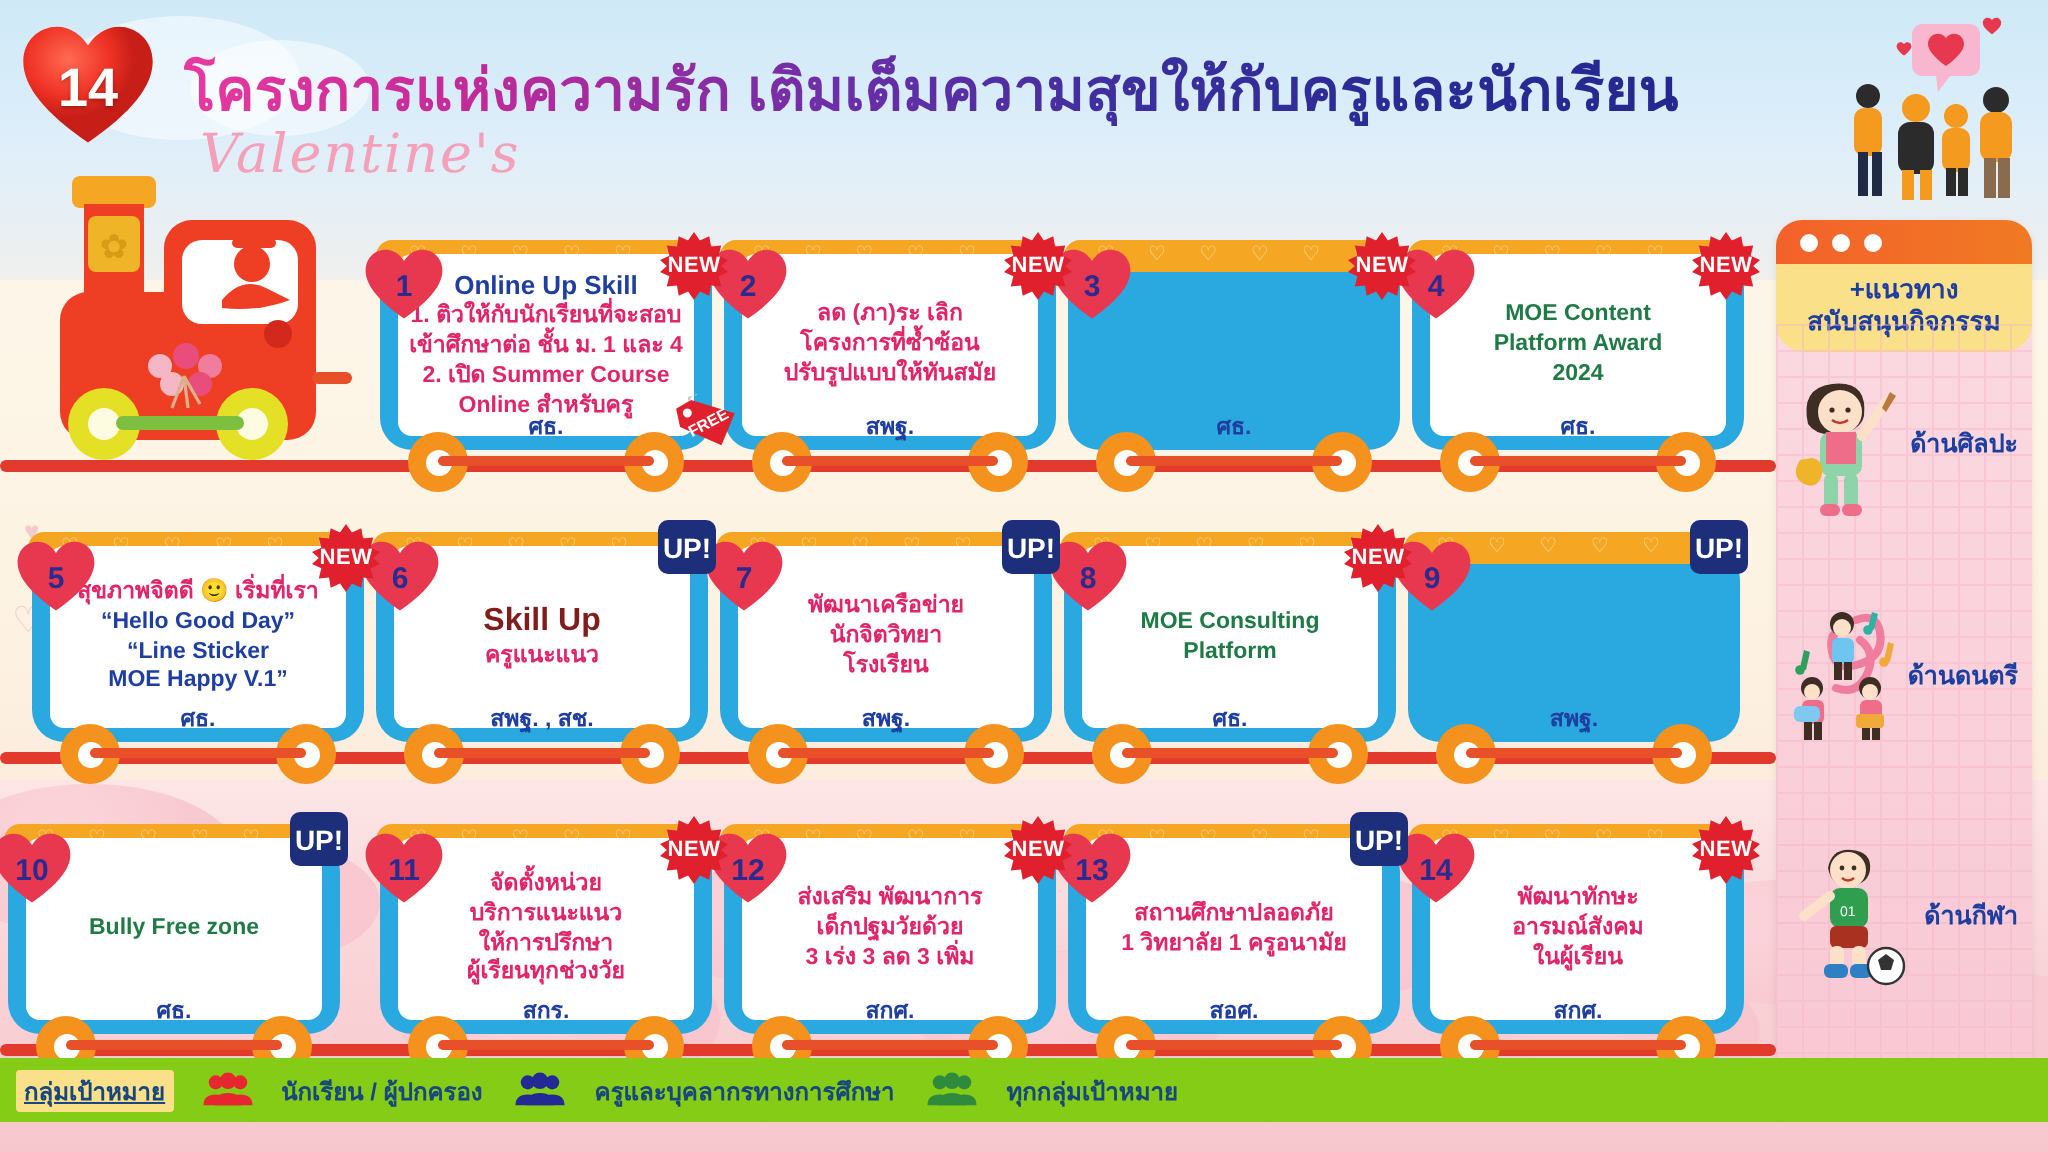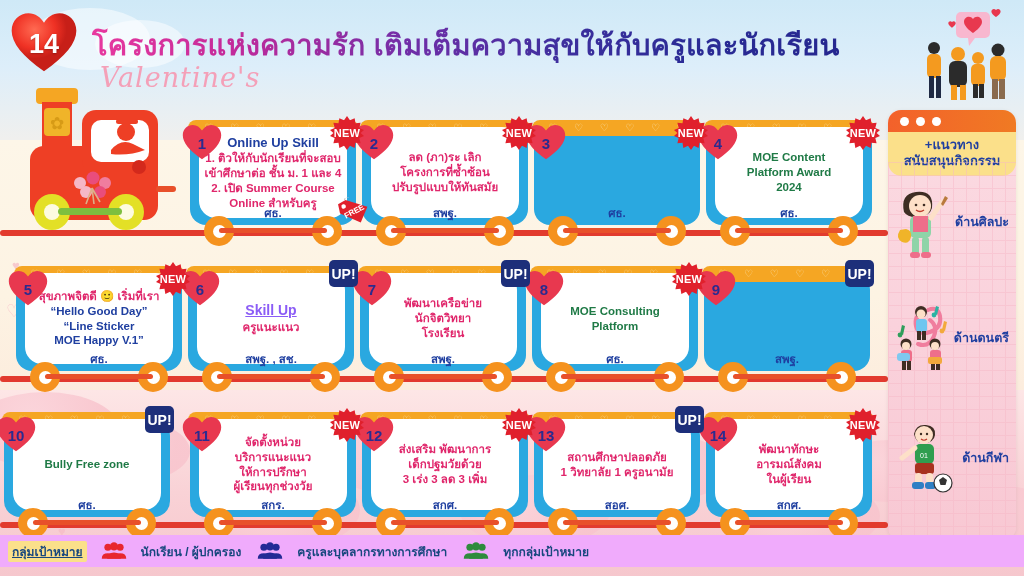--- a/index.html
+++ b/index.html
@@ -64,21 +64,21 @@
   .rail { position:absolute; height:6px; background:#e23b2e; border-radius:3px; }
 
   
   .card { position:absolute; }
   .card .body {
     position:absolute; left:0; top:10px; right:0; bottom:17px;
     background:#2aa8e0; border-radius:16px;
   }
   .card .inner {
     position:absolute; left:9px; top:9px; right:9px; bottom:24px;
-    background:#ffffff; border-radius:17px;
+    background:#ffffff; border-radius:7px;
     display:flex; align-items:center; justify-content:center;
     text-align:center; padding:2px 4px;
   }
   .card .awning {
     position:absolute; left:-2px; top:2px; right:-2px; height:16px;
     background:#f5a623; border-radius:8px;
     display:flex; align-items:center; justify-content:space-around;
     overflow:hidden; padding:0 8px;
   }
   .card .awning i {
@@ -155,22 +155,22 @@
     position:absolute; left:0; width:128px; height:92px;
   }
   .panel-row .lbl {
     position:absolute; right:7px; top:38px;
     color:#1f3fa0; font-weight:bold; font-size:12.5px;
   }
   .panel-row .art { position:absolute; left:6px; top:8px; width:62px; height:78px; }
 
   
   .footer {
-    position:absolute; left:0; bottom:9px; width:1024px; height:32px;
-    background:#f0abfc;
+    position:absolute; left:0; bottom:15px; width:1024px; height:32px;
+    background:#84cc16;
     display:flex; align-items:center; gap:8px; padding:0 8px;
   }
   .foot-title {
     color:#17477e; font-weight:bold; font-size:12px;
     text-decoration:underline; background:#fbe08a; padding:1px 4px; border-radius:2px;
   }
   .legend { display:flex; align-items:center; gap:14px; margin-left:6px; }
   .legend .lg { font-size:12px; font-weight:bold; color:#17477e; }
   .foot-note {
     position:absolute; right:8px; top:5px;
@@ -473,21 +473,21 @@
     <div class="awning">
           <i>♡</i>
           <i>♡</i>
           <i>♡</i>
           <i>♡</i>
           <i>♡</i>
           <i>♡</i>
         </div>
     <div class="inner">
       <div class="ctext">
-            <div class="title-en" style="color:#8b5cf6;font-size:14px;text-decoration:underline;">Skill Up</div>
+            <div class="title-en" style="color:#7f1d1d;font-size:16px;">Skill Up</div>
             <div class="th">ครูแนะแนว</div>
           </div>
     </div>
     <div class="org">สพฐ. , สช.</div>
     <div class="num-badge">
       <svg viewBox="0 0 100 92" width="40" height="37" style="position:absolute;inset:0;">
         <path d="M50 88 C18 66 2 46 2 28 C2 12 14 2 27 2 C37 2 45 8 50 16 C55 8 63 2 73 2 C86 2 98 12 98 28 C98 46 82 66 50 88Z" fill="#e8384f"></path>
       </svg>
       <div class="n">6</div>
     </div>

